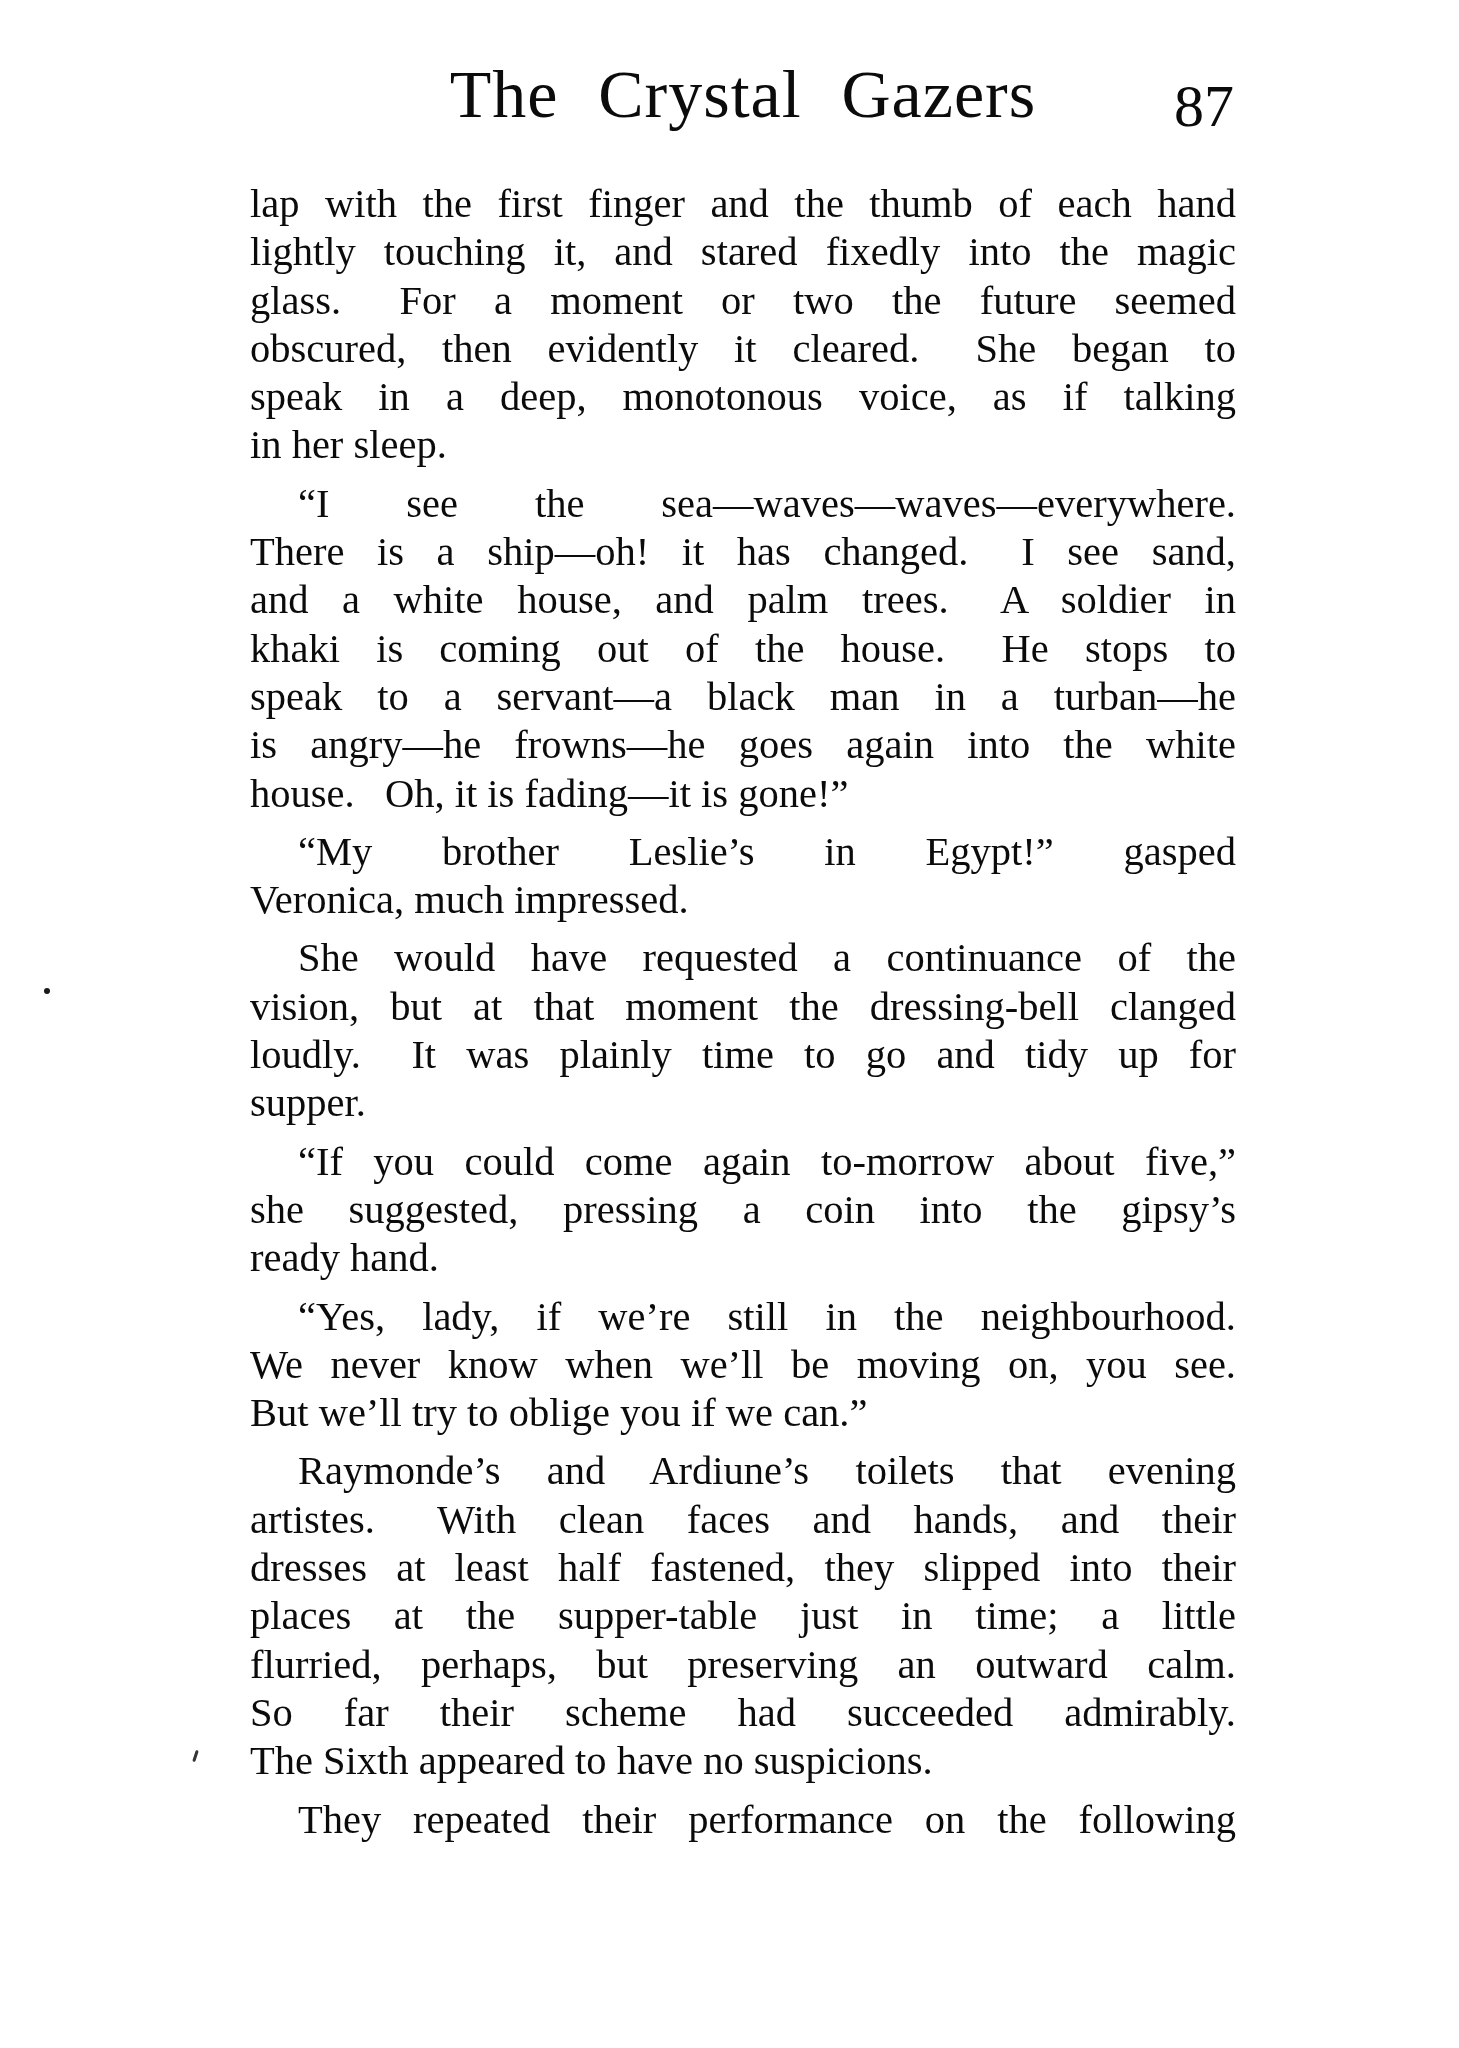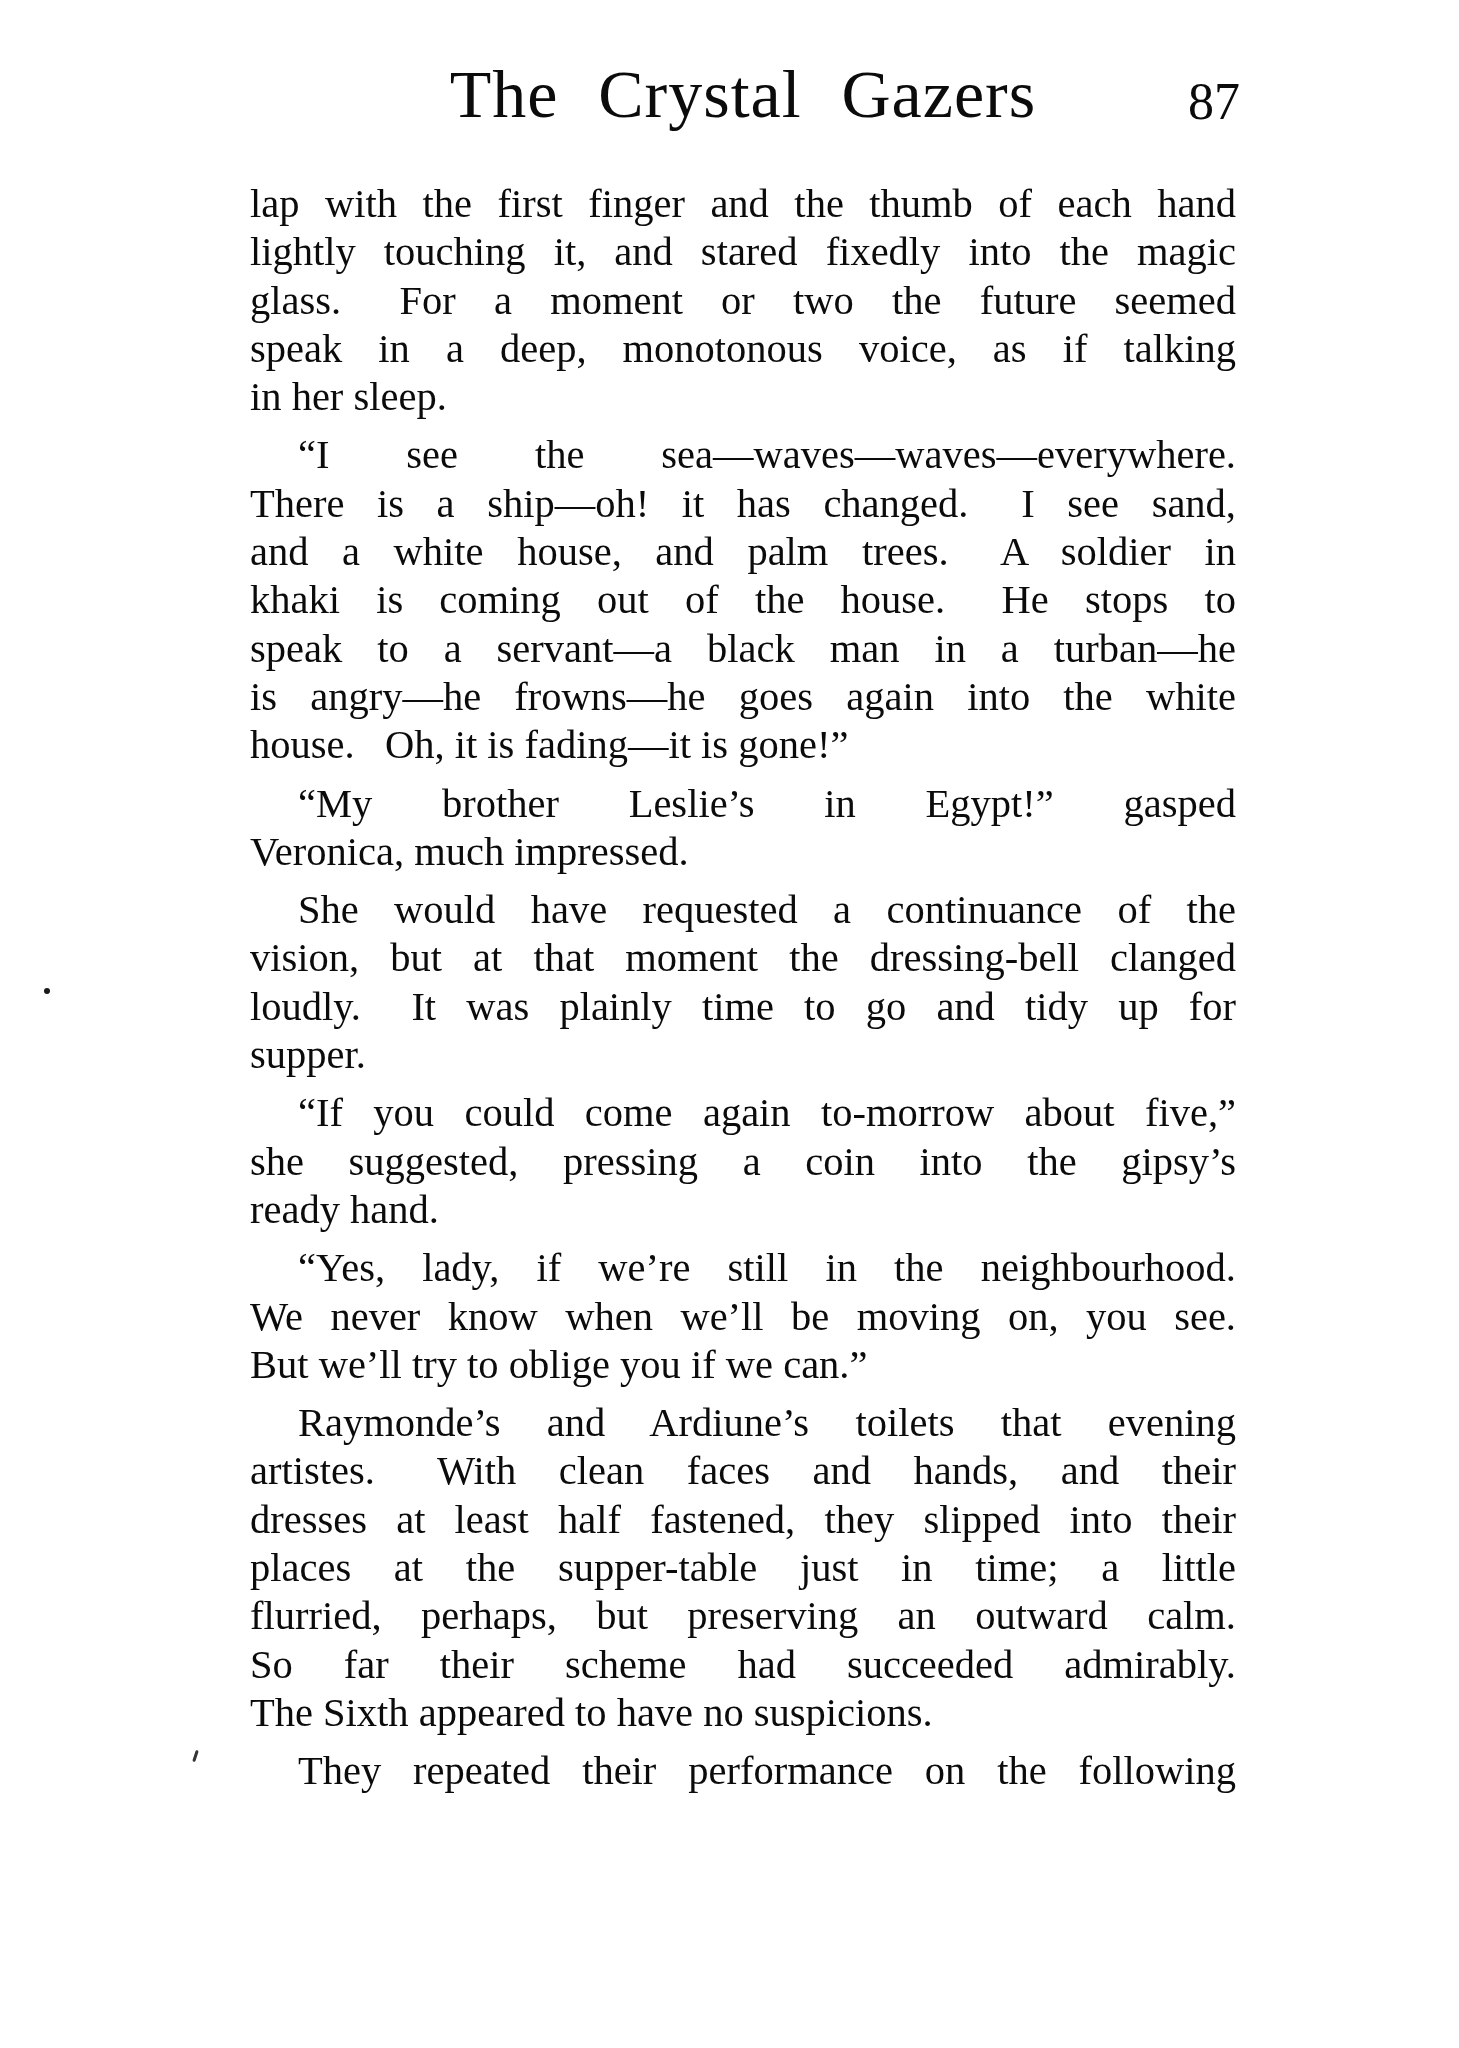--- a/index.html
+++ b/index.html
@@ -13,22 +13,22 @@
   }
   .text-block { position:absolute; left:240px; top:0; width:1006px; height:1499px; }
   .running-title {
     position:absolute; top:60px; left:0; right:0;
     text-align:center;
     font-size:68px; line-height:1;
     word-spacing:0.32em; letter-spacing:1px;
     white-space:nowrap;
   }
   .page-number {
-    position:absolute; top:76px; right:6px;
-    font-size:52px; line-height:1;
+    position:absolute; top:76px; right:12px;
+    font-size:60px; line-height:1;
   }
   .body-text {
     position:absolute; top:170px; left:0; width:1006px;
     font-size:40.5px; line-height:48.3px;
   }
   .para { margin:10px; }
   .line { white-space:pre-wrap; }
   .line-just { text-align:justify; text-align-last:justify; }
   .line-end  { text-align:left; text-align-last:left; }
   .line-indent { text-indent:48px; }
@@ -41,20 +41,21 @@
 
 <div class="page">
   <div class="text-block">
     <div class="running-title">The Crystal Gazers</div>
     <div class="page-number">87</div>
     <div class="body-text">
         <div class="para">
           <div class="line line-just">lap with the first finger and the thumb of each hand</div>
           <div class="line line-just">lightly touching it, and stared fixedly into the magic</div>
           <div class="line line-just">glass.  For a moment or two the future seemed</div>
+          <div class="line line-just">obscured, then evidently it cleared.  She began to</div>
           <div class="line line-just">speak in a deep, monotonous voice, as if talking</div>
           <div class="line line-end">in her sleep.</div>
         </div>
         <div class="para">
           <div class="line line-just line-indent">“I see the sea—waves—waves—everywhere.</div>
           <div class="line line-just">There is a ship—oh! it has changed.  I see sand,</div>
           <div class="line line-just">and a white house, and palm trees.  A soldier in</div>
           <div class="line line-just">khaki is coming out of the house.  He stops to</div>
           <div class="line line-just">speak to a servant—a black man in a turban—he</div>
           <div class="line line-just">is angry—he frowns—he goes again into the white</div>

